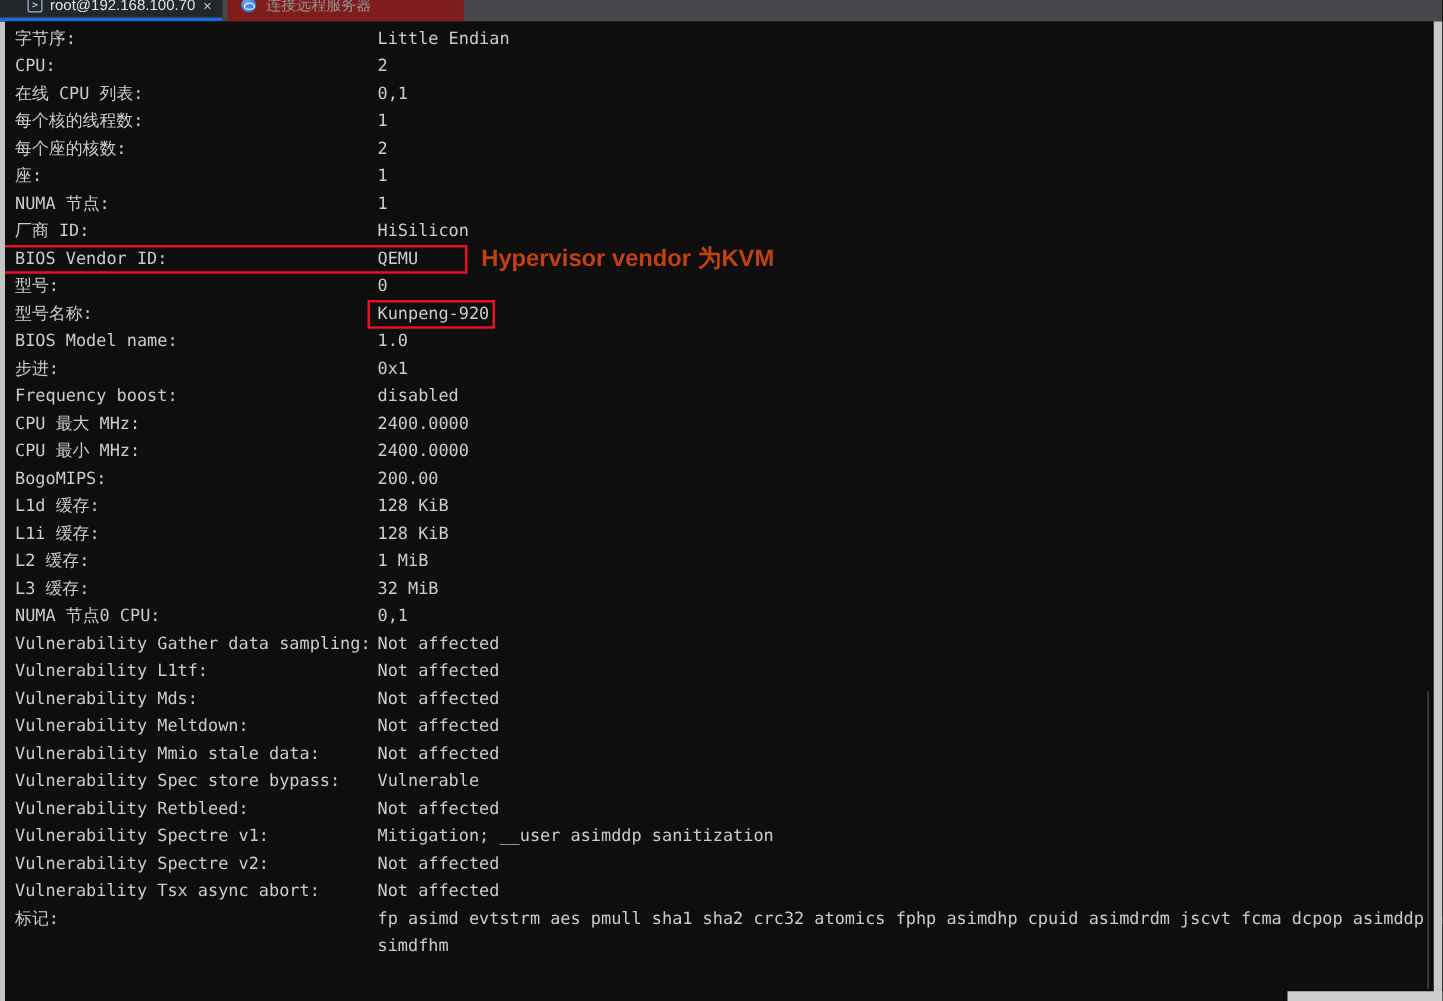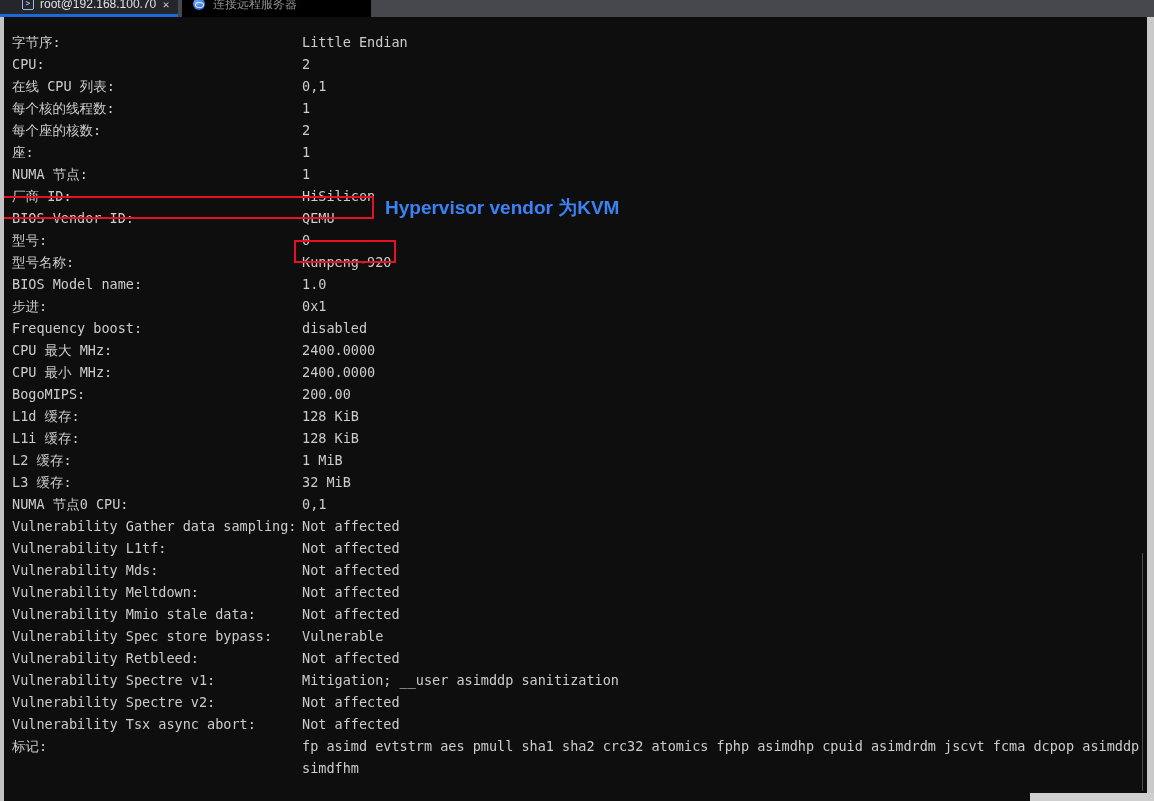--- a/index.html
+++ b/index.html
@@ -4,45 +4,45 @@
 <style>
   * { margin:0; padding:0; box-sizing:border-box; }
   html,body { width:1154px; height:801px; overflow:hidden; background:#000; }
   body { position:relative; font-family:"DejaVu Sans Mono", monospace; }
 
   
   .tabbar { position:absolute; top:0; left:0; width:1154px; height:17px; background:#46484c; z-index:30; }
   .tab { position:absolute; top:0; height:17px; overflow:hidden; cursor:default; }
   .tab-active { left:0; width:178px; background:#23262b; }
   .tab-active .tab-underline { position:absolute; left:0; bottom:0; width:100%; height:3px; background:#1a6bd8; }
-  .tab-inactive { left:182px; width:189px; background:#000000; }
+  .tab-inactive { left:182px; width:189px; background:#7f1d1d; }
   .tab-title { position:absolute; top:-4px; font-family:"Liberation Sans", sans-serif; font-size:12px; line-height:16px; white-space:nowrap; }
   .tab-active .tab-title { left:40px; color:#e2e2e2; }
   .tab-inactive .tab-title { left:31px; color:#909295; }
   .term-icon { position:absolute; left:22px; top:-2px; width:12px; height:12px; border:1px solid #9db7dd; border-radius:2px; color:#9db7dd; font-size:8px; line-height:10px; text-align:center; font-weight:bold; }
   .globe-icon { position:absolute; left:11px; top:-2px; width:12px; height:12px; border-radius:50%; background:radial-gradient(circle at 35% 30%, #6aa7f5, #1e63c8); }
   .globe-icon::after { content:""; position:absolute; left:2px; top:4px; width:7px; height:4px; border:1px solid #ffffff; border-radius:50%; opacity:.85; }
   .close-x { position:absolute; left:158px; top:-3px; width:16px; height:16px; color:#c8c8c8; font-size:11px; line-height:16px; text-align:center; cursor:pointer; }
 
   
-  .terminal { position:absolute; top:17px; left:0; width:1154px; height:784px; background:#0e0e0e; overflow:hidden; padding-top:14px; }
+  .terminal { position:absolute; top:17px; left:0; width:1154px; height:784px; background:#0e0e0e; overflow:hidden; padding-top:3px; }
   .row { height:22px; line-height:22px; white-space:pre; font-size:13.5px; color:#cccccc; padding-left:12px; }
   .lbl { display:inline-block; width:290px; vertical-align:top; }
 
   
   .left-strip { position:absolute; left:0; top:17px; width:4px; height:784px; background:#c3c3c3; z-index:25; }
   .v-track { position:absolute; left:1147px; top:17px; width:7px; height:784px; background:#c9c9c9; z-index:25; }
   .v-thumb-line { position:absolute; left:1142px; top:553px; width:1px; height:238px; background:#4f4f4f; z-index:24; }
   .h-thumb { position:absolute; left:1030px; top:793px; width:124px; height:8px; background:#cfcfcf; z-index:26; }
 
   
   .anno-box { position:absolute; border:2px solid #e81123; z-index:20; }
   .box-bios { left:1px; top:196px; width:373px; height:23px; }
   .box-model { left:294px; top:240px; width:102px; height:23px; }
-  .anno-note { position:absolute; left:385px; top:196px; height:24px; line-height:24px; font-family:"Liberation Sans", sans-serif; font-weight:bold; font-size:19px; color:#3b82f6; z-index:20; white-space:nowrap; }
+  .anno-note { position:absolute; left:385px; top:196px; height:24px; line-height:24px; font-family:"Liberation Sans", sans-serif; font-weight:bold; font-size:19px; color:#c2410c; z-index:20; white-space:nowrap; }
 </style>
 </head>
 <body>
 
 <div class="tabbar">
   <div class="tab tab-active">
     <span class="term-icon">&gt;</span>
     <span class="tab-title">root@192.168.100.70</span>
     <span class="close-x">✕</span>
     <span class="tab-underline"></span>

